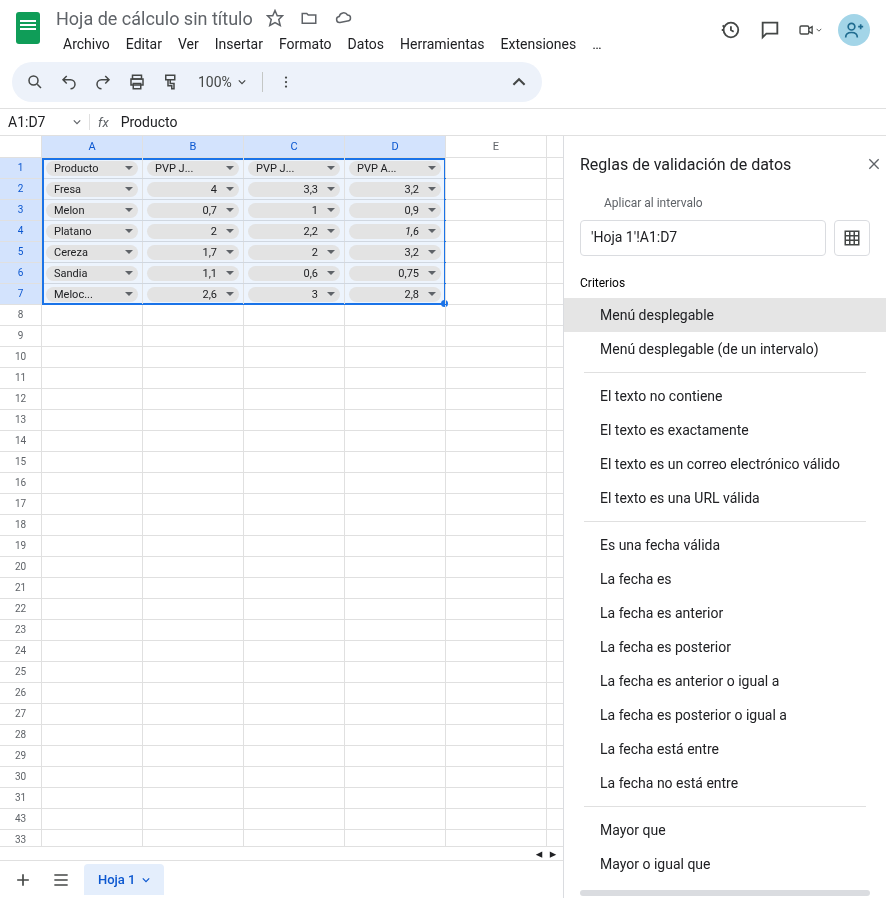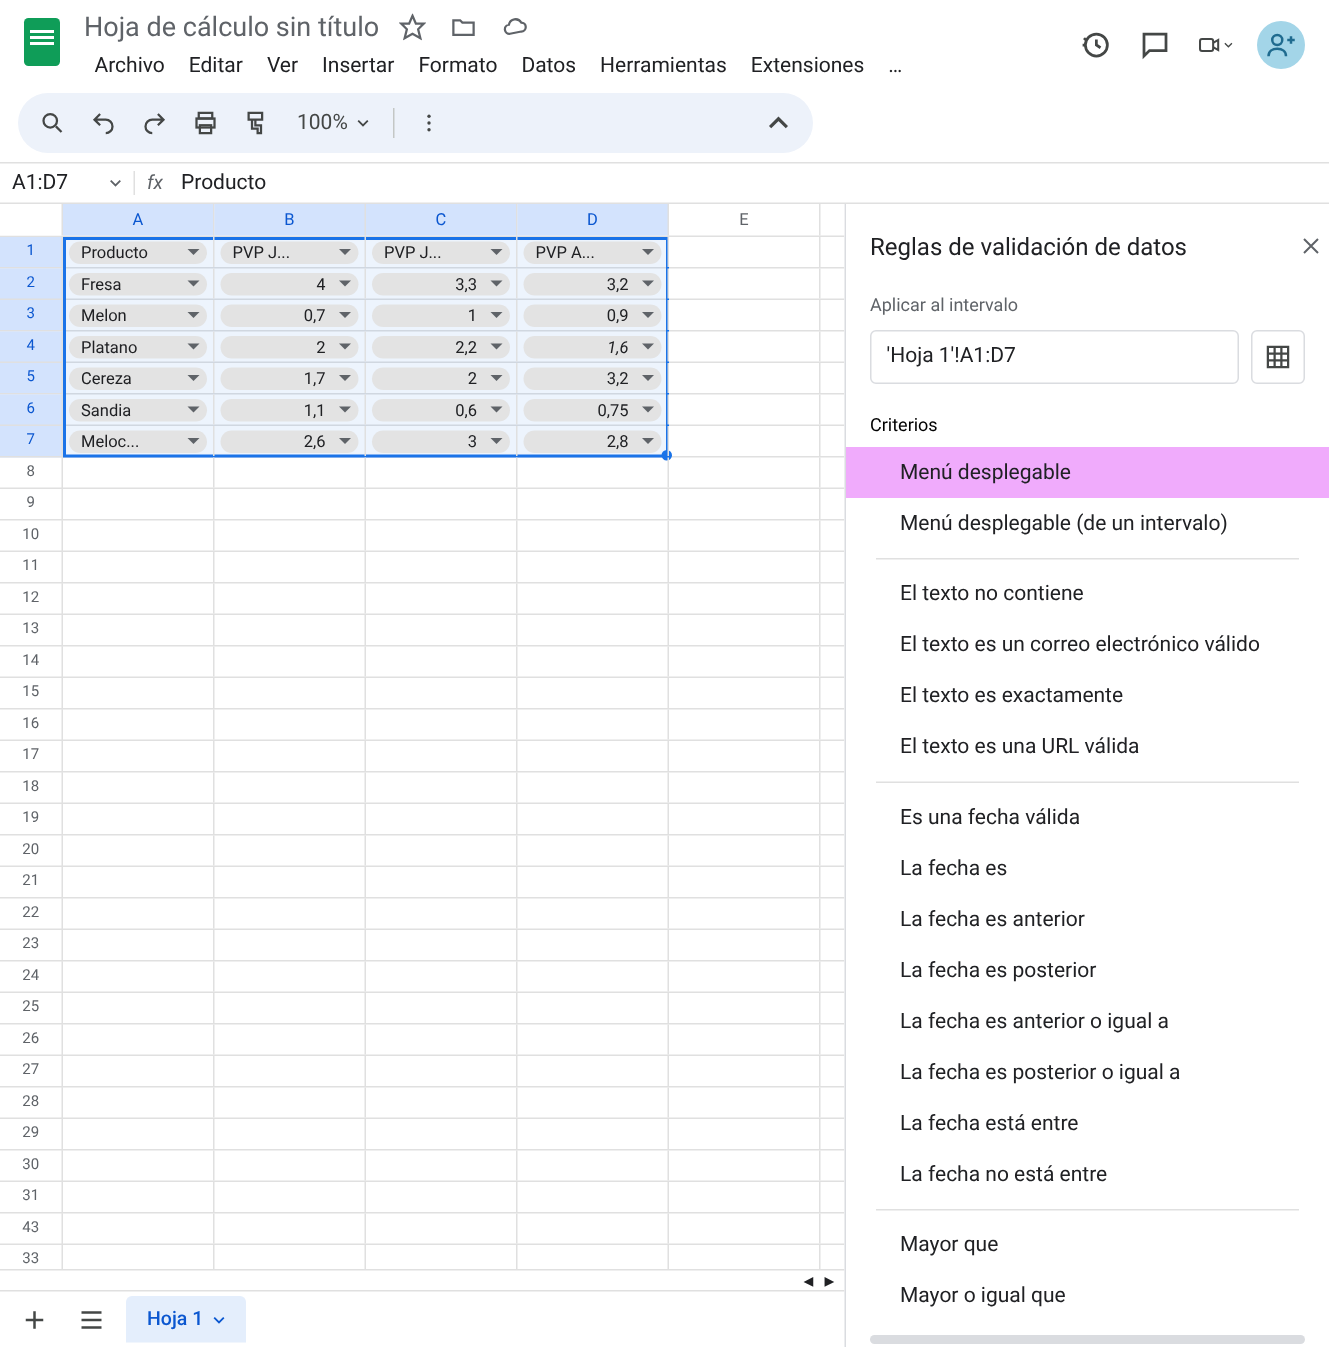--- a/index.html
+++ b/index.html
@@ -51,28 +51,28 @@
 .chip-arrow { position: absolute; right: 5px; top: 50%; transform: translateY(-50%); width: 0; height: 0; border-left: 4px solid transparent; border-right: 4px solid transparent; border-top: 4px solid #5f6368; }
 .chip.num { justify-content: flex-end; padding-right: 22px; }
 .selection { position: absolute; border: 2px solid #1a73e8; background: rgba(26,115,232,0.08); pointer-events: none; top: 0; left: 0; width: 404px; height: 147px; }
 .selection::after { content: ""; position: absolute; width: 7px; height: 7px; background: #1a73e8; bottom: -4px; right: -4px; border-radius: 50%; }
 
 
 .sidebar { flex: 1; border-left: 1px solid #dadce0; display: flex; flex-direction: column; background: #fff; }
 .sidebar-hdr { display: flex; align-items: center; justify-content: space-between; padding: 16px 0 12px 16px; }
 .sidebar-title { font-size: 16px; font-weight: 400; }
 .sidebar-body { padding: 8px 16px; overflow-y: auto; flex: 1; }
-.field-label { font-size: 12px; color: #5f6368; margin-bottom: 10px; }
+.field-label { font-size: 12px; color: #5f6368; margin-bottom: 10px; margin-left: 24px; }
 .range-row { display: flex; gap: 8px; margin-bottom: 20px; }
 .range-input { flex: 1; border: 1px solid #dadce0; border-radius: 4px; padding: 8px 10px; font-size: 14px; }
 .grid-icon-btn { width: 36px; height: 36px; border: 1px solid #dadce0; border-radius: 4px; display: flex; align-items: center; justify-content: center; cursor: pointer; }
 .criteria-label { font-size: 12px; color: #000000; margin-bottom: 8px; }
 .criteria-list { margin: 0 -16px; }
 .criteria-item { padding: 9px 36px; font-size: 14px; cursor: pointer; }
-.criteria-item.sel { background: #f0abfc; }
+.criteria-item.sel { background: #e5e5e5; }
 .criteria-divider { height: 1px; background: #e0e0e0; margin: 6px 20px; }
 
 
 .hscroll { height: 14px; border-top: 1px solid #e0e0e0; display: flex; justify-content: flex-end; align-items: center; padding-right: 4px; gap: 2px; }
 .hscroll-btn { width: 12px; height: 12px; display: flex; align-items: center; justify-content: center; }
 .sheet-tabs { display: flex; align-items: center; height: 38px; border-top: 1px solid #e0e0e0; padding: 0 8px; gap: 8px; }
 .sheet-tab { background: #e4eefc; border-radius: 4px 4px 0 0; padding: 8px 14px; display: flex; align-items: center; gap: 6px; font-size: 13px; color: #0b57d0; font-weight: 500; }
 .sb-thumb { height: 6px; background: #dadce0; border-radius: 3px; margin: 2px 16px; }
 
 svg { display: block; }
@@ -673,22 +673,22 @@
               <path d="M3 9h18M3 15h18M9 3v18M15 3v18"></path>
             </svg>
         </div>
       </div>
       <div class="criteria-label">Criterios</div>
       <div class="criteria-list" id="criteria-list">
           <div class="criteria-item sel">Menú desplegable</div>
           <div class="criteria-item">Menú desplegable (de un intervalo)</div>
           <div class="criteria-divider"></div>
           <div class="criteria-item">El texto no contiene</div>
+          <div class="criteria-item">El texto es exactamente</div>
           <div class="criteria-item">El texto es un correo electrónico válido</div>
-          <div class="criteria-item">El texto es exactamente</div>
           <div class="criteria-item">El texto es una URL válida</div>
           <div class="criteria-divider"></div>
           <div class="criteria-item">Es una fecha válida</div>
           <div class="criteria-item">La fecha es</div>
           <div class="criteria-item">La fecha es anterior</div>
           <div class="criteria-item">La fecha es posterior</div>
           <div class="criteria-item">La fecha es anterior o igual a</div>
           <div class="criteria-item">La fecha es posterior o igual a</div>
           <div class="criteria-item">La fecha está entre</div>
           <div class="criteria-item">La fecha no está entre</div>

